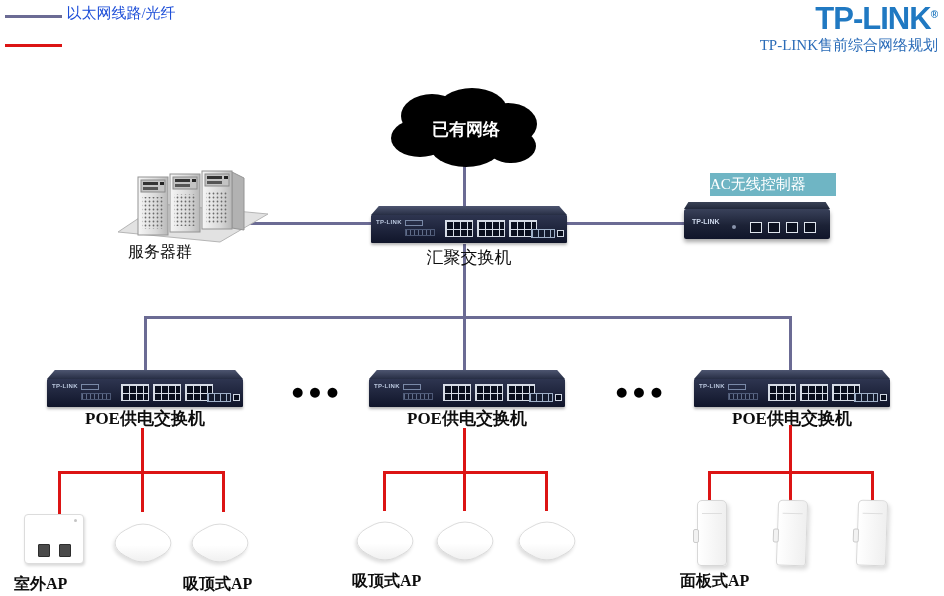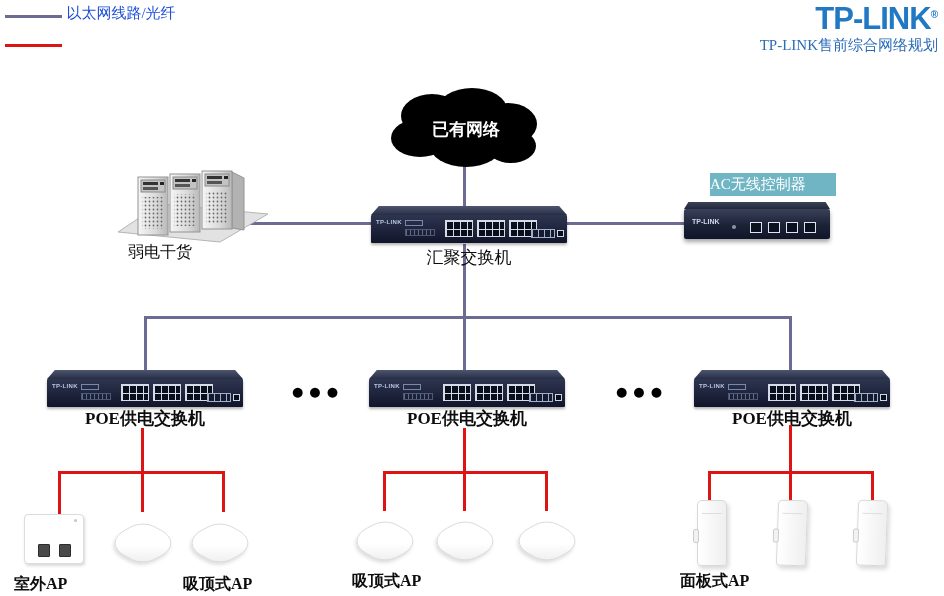--- a/index.html
+++ b/index.html
@@ -159,21 +159,21 @@
       <rect x="58" y="26" width="22" height="32" fill="url(#dots)"></rect>
 
       <rect x="22" y="9" width="30" height="58" fill="url(#twr)" stroke="#949494"></rect>
       <rect x="25" y="12" width="24" height="12" fill="#c3c3c3" stroke="#8a8a8a"></rect>
       <rect x="27" y="14" width="15" height="3" fill="#333333"></rect>
       <rect x="27" y="19" width="15" height="3" fill="#555555"></rect>
       <rect x="44" y="14" width="4" height="3" fill="#222222"></rect>
       <rect x="26" y="29" width="22" height="32" fill="url(#dots)"></rect>
     </svg>
   </div>
-  <div class="dev-label" style="left:96px;top:242px;width:128px;font-size:16px;">弱电干货</div>
+  <div class="dev-label" style="left:96px;top:242px;width:128px;font-size:16px;">服务器群</div>
 
   <div class="switch" style="left:371px;top:206px;">
     <div class="sw-top"></div>
     <div class="sw-body">
       <span class="sw-brand">TP-LINK</span>
       <span class="sw-box1"></span>
       <span class="sw-box2"></span>
       <div class="sw-ports">
         <span class="pg"></span>
         <span class="pg"></span>

